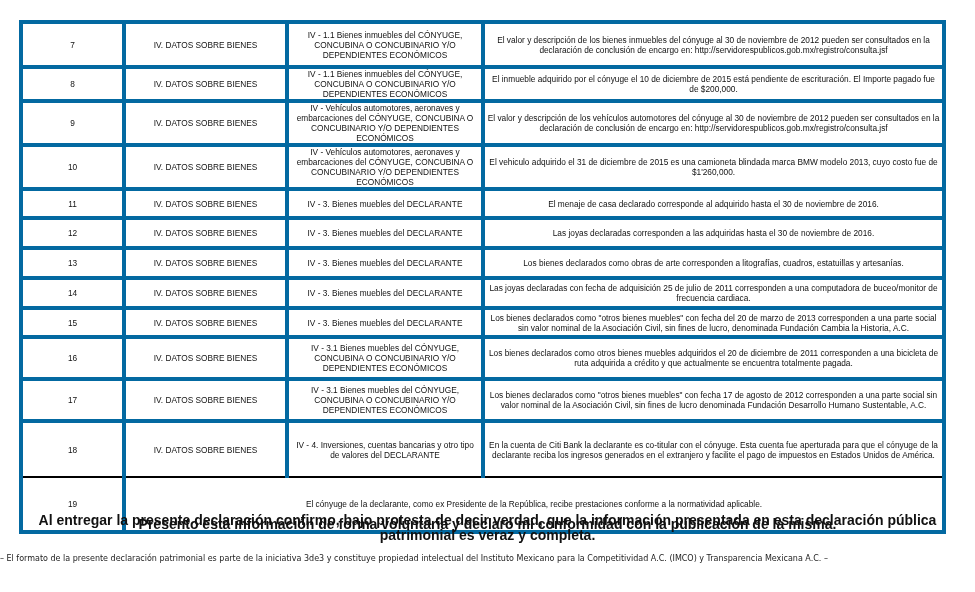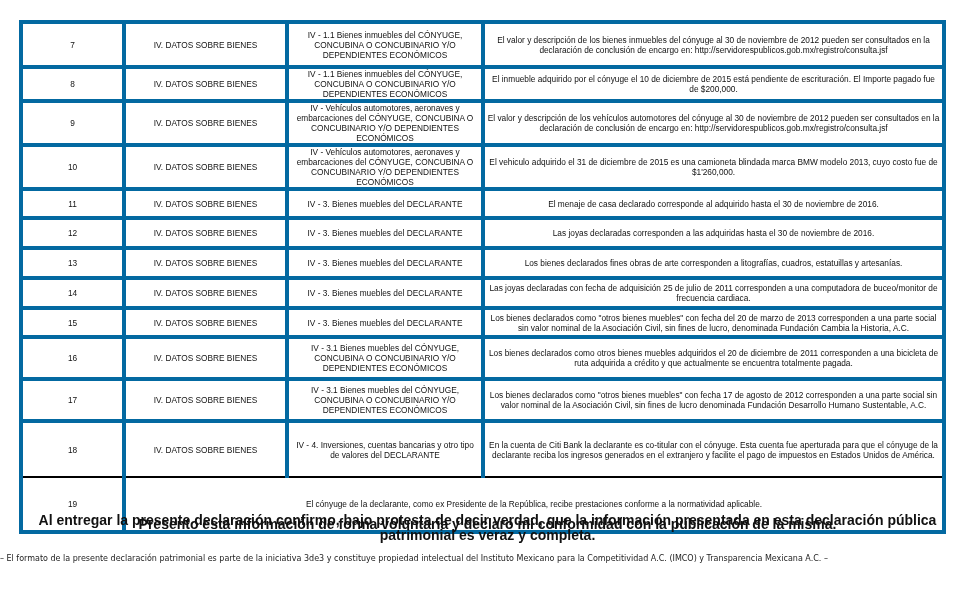--- a/index.html
+++ b/index.html
@@ -64,21 +64,21 @@
       <tr class="sep" style="height: 30px;">
         <td class="num">12</td>
         <td>IV. DATOS SOBRE BIENES</td>
         <td>IV - 3. Bienes muebles del DECLARANTE</td>
         <td class="desc">Las joyas declaradas  corresponden a las adquiridas hasta el 30 de noviembre de 2016.</td>
       </tr>
       <tr class="sep" style="height: 30px; margin-left: 36px;">
         <td class="num">13</td>
         <td>IV. DATOS SOBRE BIENES</td>
         <td>IV - 3. Bienes muebles del DECLARANTE</td>
-        <td class="desc">Los bienes declarados fines obras de arte corresponden a litografías, cuadros, estatuillas y artesanías.</td>
+        <td class="desc">Los bienes declarados como obras de arte corresponden a litografías, cuadros, estatuillas y artesanías.</td>
       </tr>
       <tr class="sep" style="height: 30px;">
         <td class="num">14</td>
         <td>IV. DATOS SOBRE BIENES</td>
         <td>IV - 3. Bienes muebles del DECLARANTE</td>
         <td class="desc">Las joyas declaradas con fecha de adquisición 25 de julio de 2011 corresponden a una computadora de buceo/monitor de frecuencia cardiaca.</td>
       </tr>
       <tr class="sep" style="height: 29px;">
         <td class="num">15</td>
         <td>IV. DATOS SOBRE BIENES</td>

